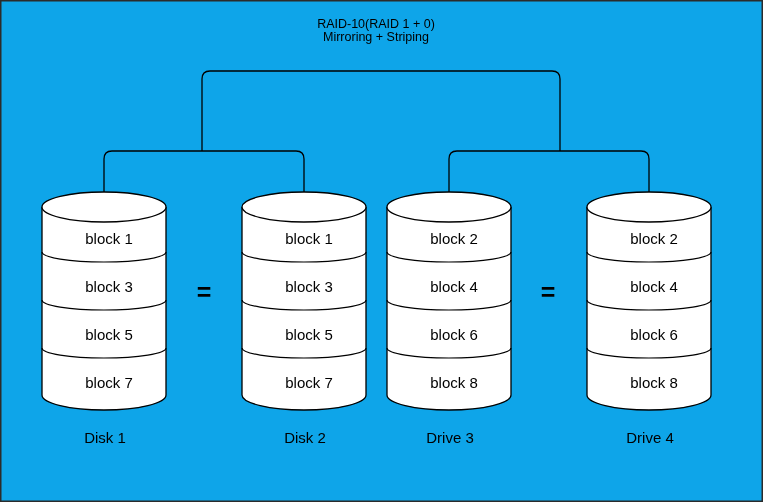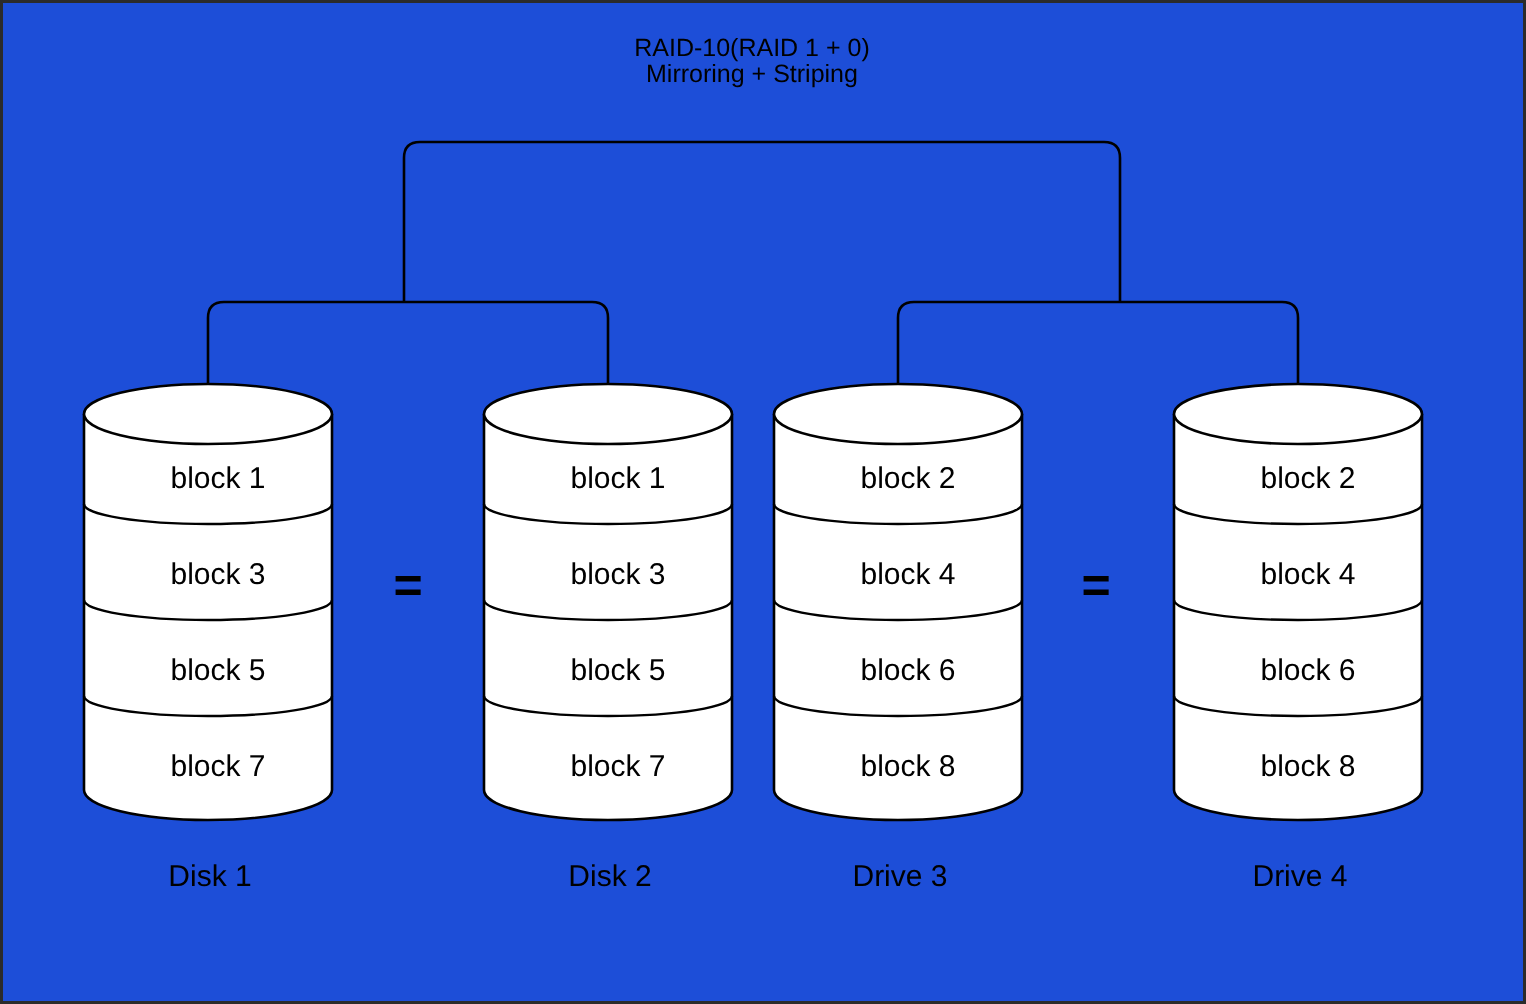--- a/index.html
+++ b/index.html
@@ -1,16 +1,16 @@
 <!DOCTYPE html>
 <html><head>
 <meta charset="utf-8">
 <style>
   html, body { margin: 0; padding: 0; background: #ffffff; }
-  .stage { position: relative; width: 763px; height: 502px; background: #1d4ed8; }
+  .stage { position: relative; width: 763px; height: 502px; background: #0ea5e9; }
   svg { display: block; }
   text {
     font-family: "Liberation Sans", "DejaVu Sans", sans-serif;
     fill: #000000;
   }
   .title-line   { font-size: 12.5px; }
   .block-label  { font-size: 15px; }
   .disk-label   { font-size: 15px; }
   .equals       { font-size: 25px; font-weight: bold; }
   .shape        { fill: #ffffff; stroke: #000000; stroke-width: 1.3; }

